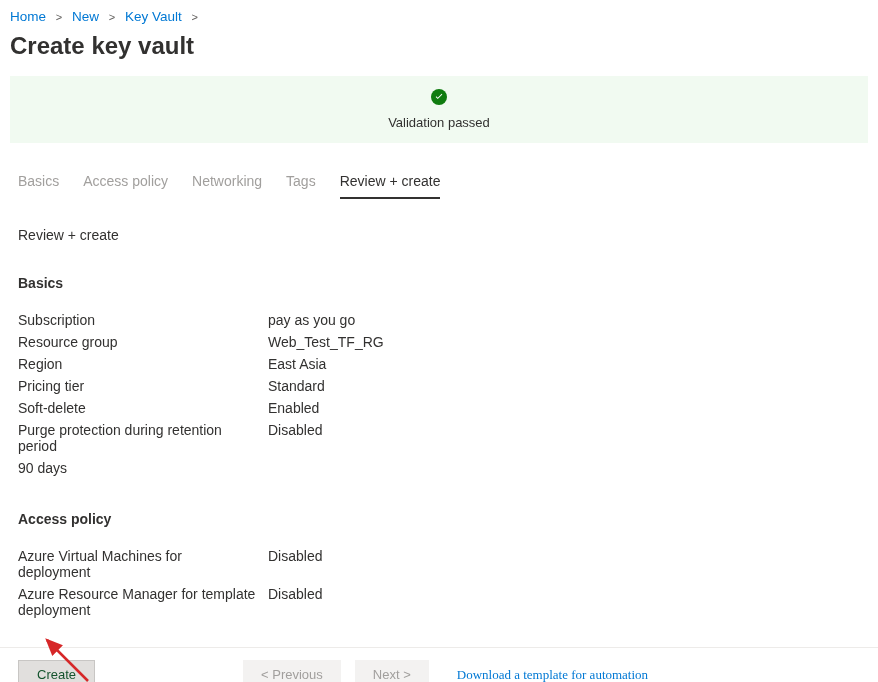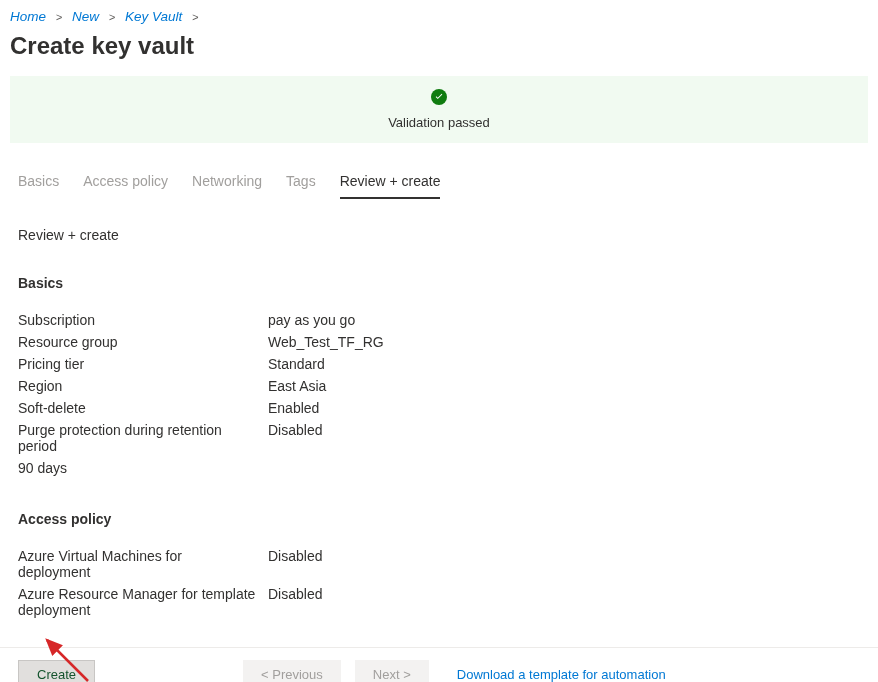--- a/index.html
+++ b/index.html
@@ -7,21 +7,20 @@
       font-family: "Segoe UI", -apple-system, sans-serif;
       font-size: 13px;
       color: #323130;
       background: #ffffff;
       width: 878px;
       position: relative;
     }
     .breadcrumb {
       padding: 9px 10px 4px 10px;
       font-size: 13.5px;
-      font-style: italic;
     }
     .breadcrumb a { color: #0078d4; text-decoration: none; }
     .breadcrumb .sep { color: #605e5c; margin: 0 6px; font-size: 11px; }
     .page-title {
       font-size: 24px;
       font-weight: 600;
       padding: 4px 10px 16px 10px;
     }
     .validation-banner {
       background: #f1faf1;
@@ -114,20 +113,21 @@
       background: #f3f2f1;
       color: #a19f9d;
       border: none;
       padding: 7px 18px;
     }
     .link {
       color: #0078d4;
       text-decoration: none;
       font-size: 13px;
       margin-left: 14px;
+      font-family: Liberation Serif, serif;
     }
     .arrow-annotation {
       position: absolute;
       left: 30px;
       bottom: 8px;
       pointer-events: none;
     }
   </style>
 </head>
 <body>
@@ -166,26 +166,26 @@
   <div class="section-title first-bold">Basics</div>
   <div class="kv-row">
       <div class="kv-label">Subscription</div>
       <div class="kv-value">pay as you go</div>
     </div>
   <div class="kv-row">
       <div class="kv-label">Resource group</div>
       <div class="kv-value">Web_Test_TF_RG</div>
     </div>
   <div class="kv-row">
+      <div class="kv-label">Region</div>
+      <div class="kv-value">East Asia</div>
+    </div>
+  <div class="kv-row">
       <div class="kv-label">Pricing tier</div>
       <div class="kv-value">Standard</div>
-    </div>
-  <div class="kv-row">
-      <div class="kv-label">Region</div>
-      <div class="kv-value">East Asia</div>
     </div>
   <div class="kv-row">
       <div class="kv-label">Soft-delete</div>
       <div class="kv-value">Enabled</div>
     </div>
   <div class="kv-row">
       <div class="kv-label">Purge protection during retention period</div>
       <div class="kv-value">Disabled</div>
     </div>
   <div class="kv-row">

